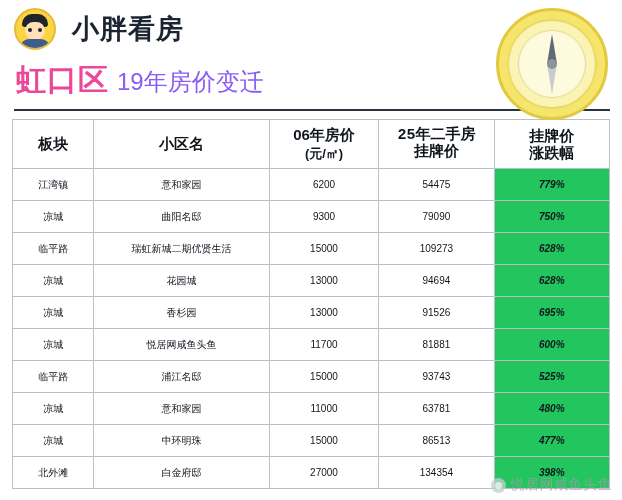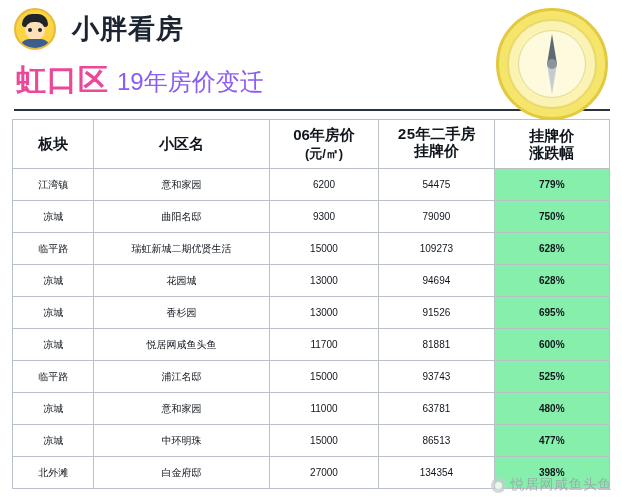--- a/index.html
+++ b/index.html
@@ -196,23 +196,24 @@
     color: #e8201a;
     line-height: 1.15;
   }
   th.head-change {
     background: #e8201a;
     color: #ffffff;
     line-height: 1.15;
     border-color: #e8201a;
   }
   td.cell-change {
-    background: #86efac;
+    background: #22c55e;
     color: #111820;
     font-weight: bold;
+    font-style: italic;
   }
   td.cell-name { font-size: 14px; }
   .unit-small { font-size: 13px; }
 
   
   .watermark {
     position: absolute;
     right: 10px;
     bottom: 6px;
     display: flex;

